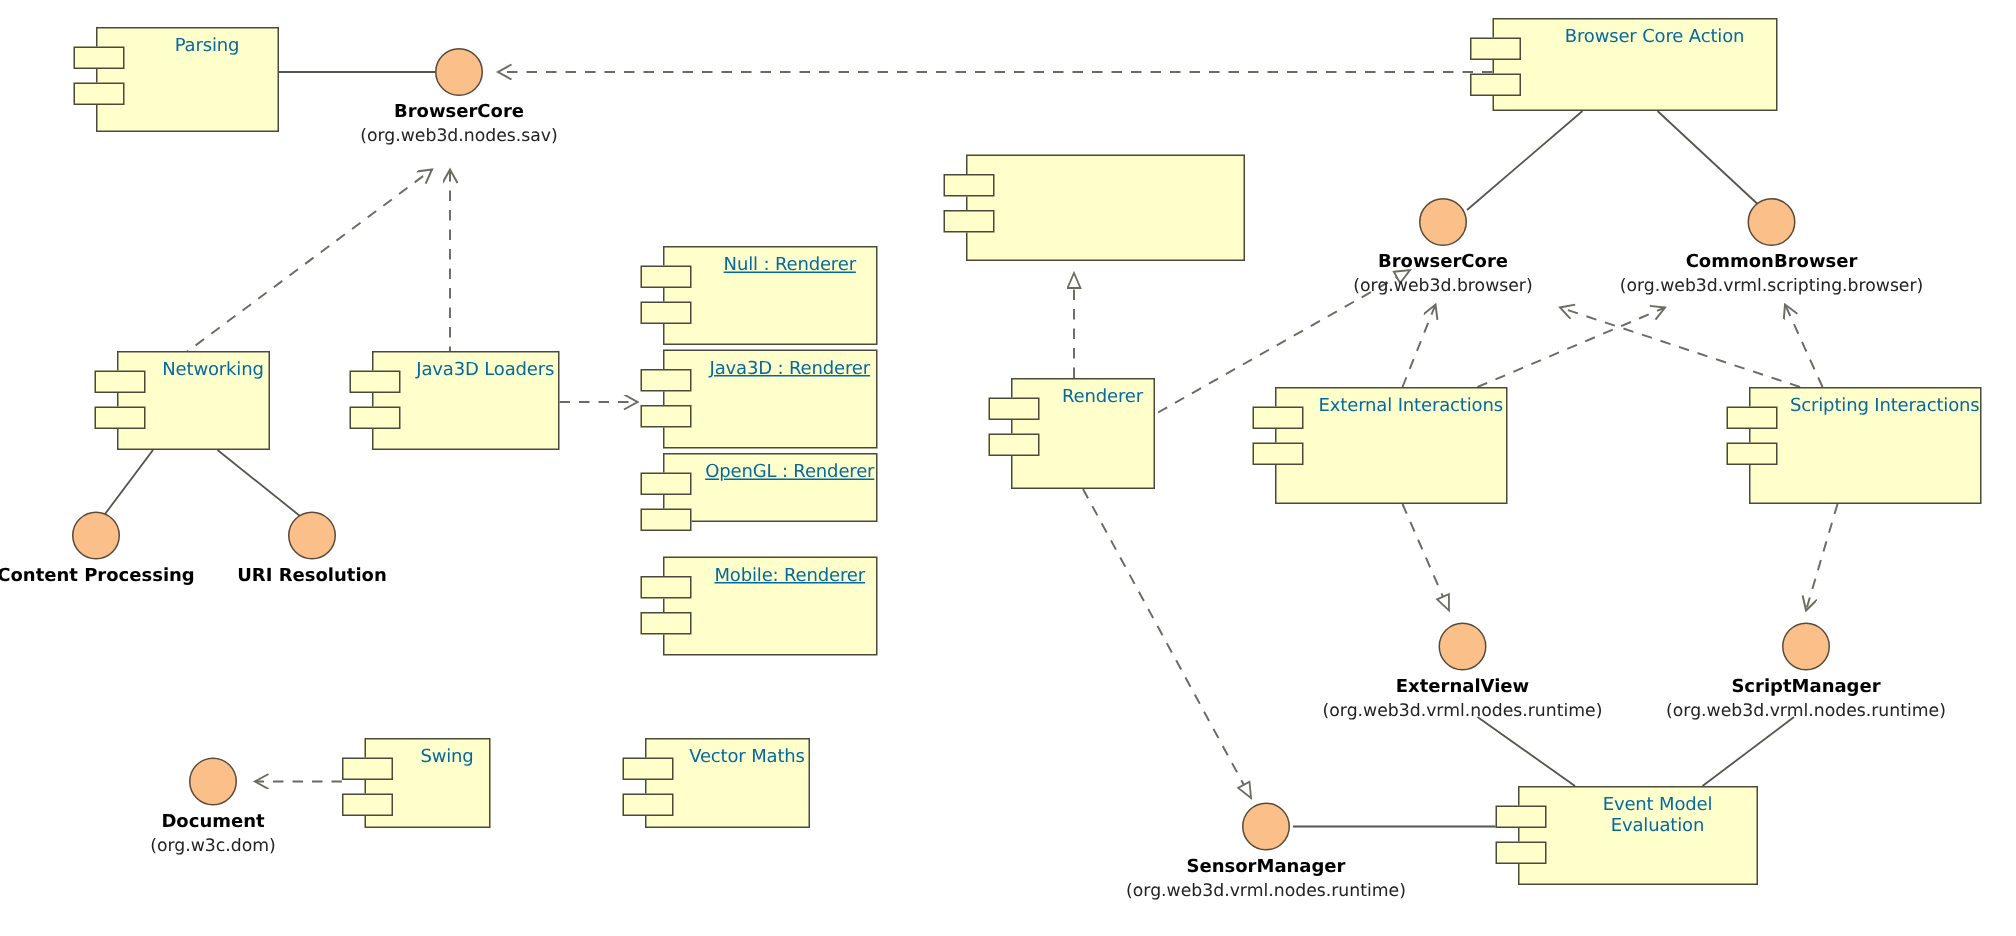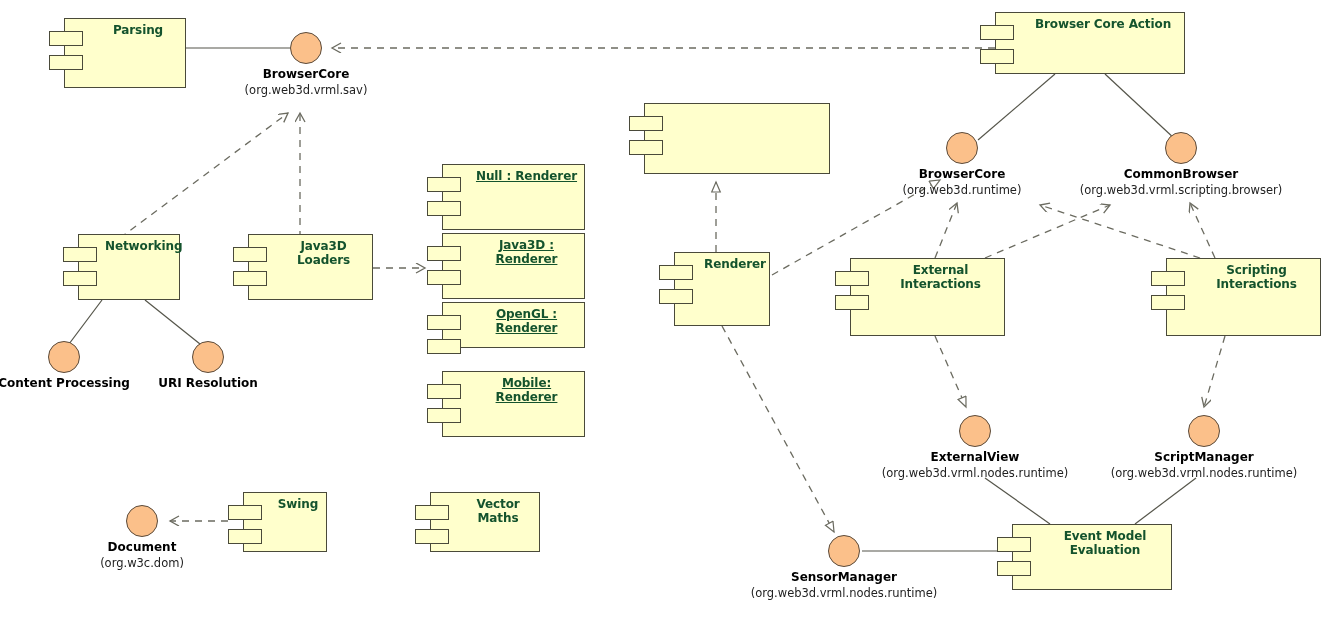--- a/index.html
+++ b/index.html
@@ -23,22 +23,22 @@
     box-sizing: border-box;
     background: #FFFFCC;
     border: 1.2px solid #4a4a3a;
   }
   .component .cname {
     position: absolute;
     left: 0; right: 0;
     top: 4px;
     text-align: center;
     font-size: 12px;
-    font-weight: bold;
-    color: #14532d;
+    font-weight: normal;
+    color: #0369a1;
     letter-spacing: -0.1px;
     padding-left: 26px;
     box-sizing: border-box;
   }
   .component.instance .cname {
     text-decoration: underline;
   }
   .component .tab {
     position: absolute;
     left: -16px;
@@ -252,21 +252,21 @@
 
   <div class="component" style="left:1012px; top:524px; width:160px; height:66px;">
     <div class="tab t1"></div>
     <div class="tab t2"></div>
     <div class="cname">Event Model Evaluation</div>
   </div>
 
   <div class="iface" style="left:290px; top:32px; width:32px; height:32px;">
     <div class="ball"></div>
     <div class="ilabel">BrowserCore</div>
-    <div class="ipkg">(org.web3d.vrml.sav)</div>
+    <div class="ipkg">(org.web3d.nodes.sav)</div>
   </div>
 
   <div class="iface" style="left:48px; top:341px; width:32px; height:32px;">
     <div class="ball"></div>
     <div class="ilabel">Content Processing</div>
     <div class="ipkg"></div>
   </div>
 
   <div class="iface" style="left:192px; top:341px; width:32px; height:32px;">
     <div class="ball"></div>
@@ -276,21 +276,21 @@
 
   <div class="iface" style="left:126px; top:505px; width:32px; height:32px;">
     <div class="ball"></div>
     <div class="ilabel">Document</div>
     <div class="ipkg">(org.w3c.dom)</div>
   </div>
 
   <div class="iface" style="left:946px; top:132px; width:32px; height:32px;">
     <div class="ball"></div>
     <div class="ilabel">BrowserCore</div>
-    <div class="ipkg">(org.web3d.runtime)</div>
+    <div class="ipkg">(org.web3d.browser)</div>
   </div>
 
   <div class="iface" style="left:1165px; top:132px; width:32px; height:32px;">
     <div class="ball"></div>
     <div class="ilabel">CommonBrowser</div>
     <div class="ipkg">(org.web3d.vrml.scripting.browser)</div>
   </div>
 
   <div class="iface" style="left:959px; top:415px; width:32px; height:32px;">
     <div class="ball"></div>

